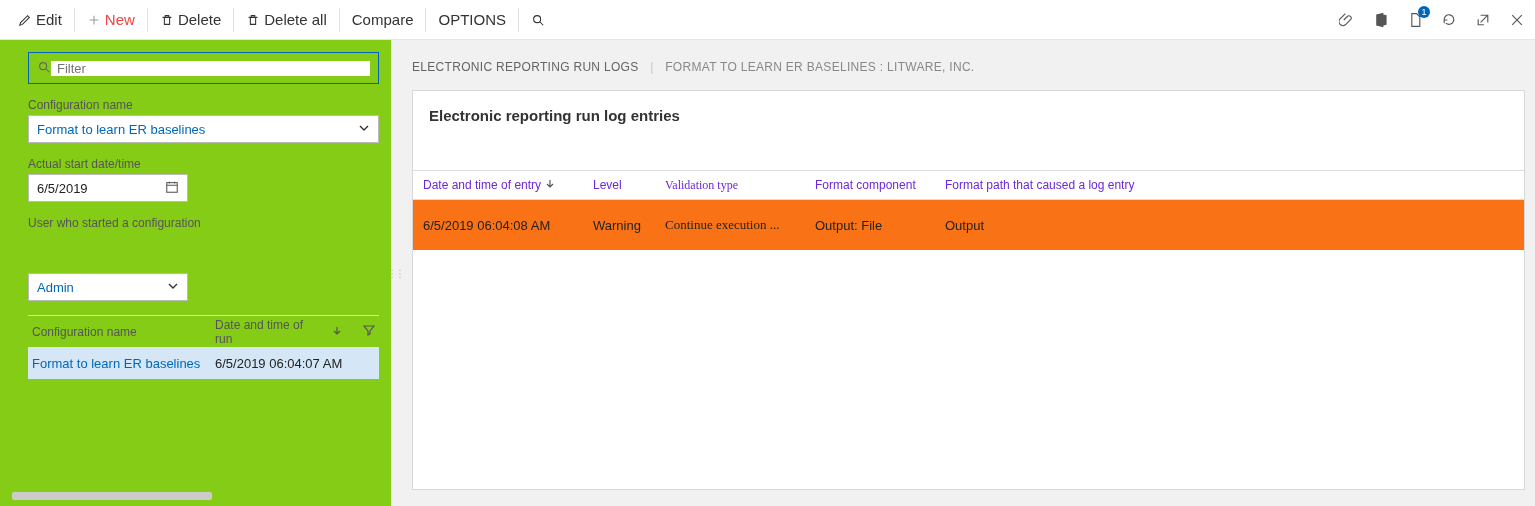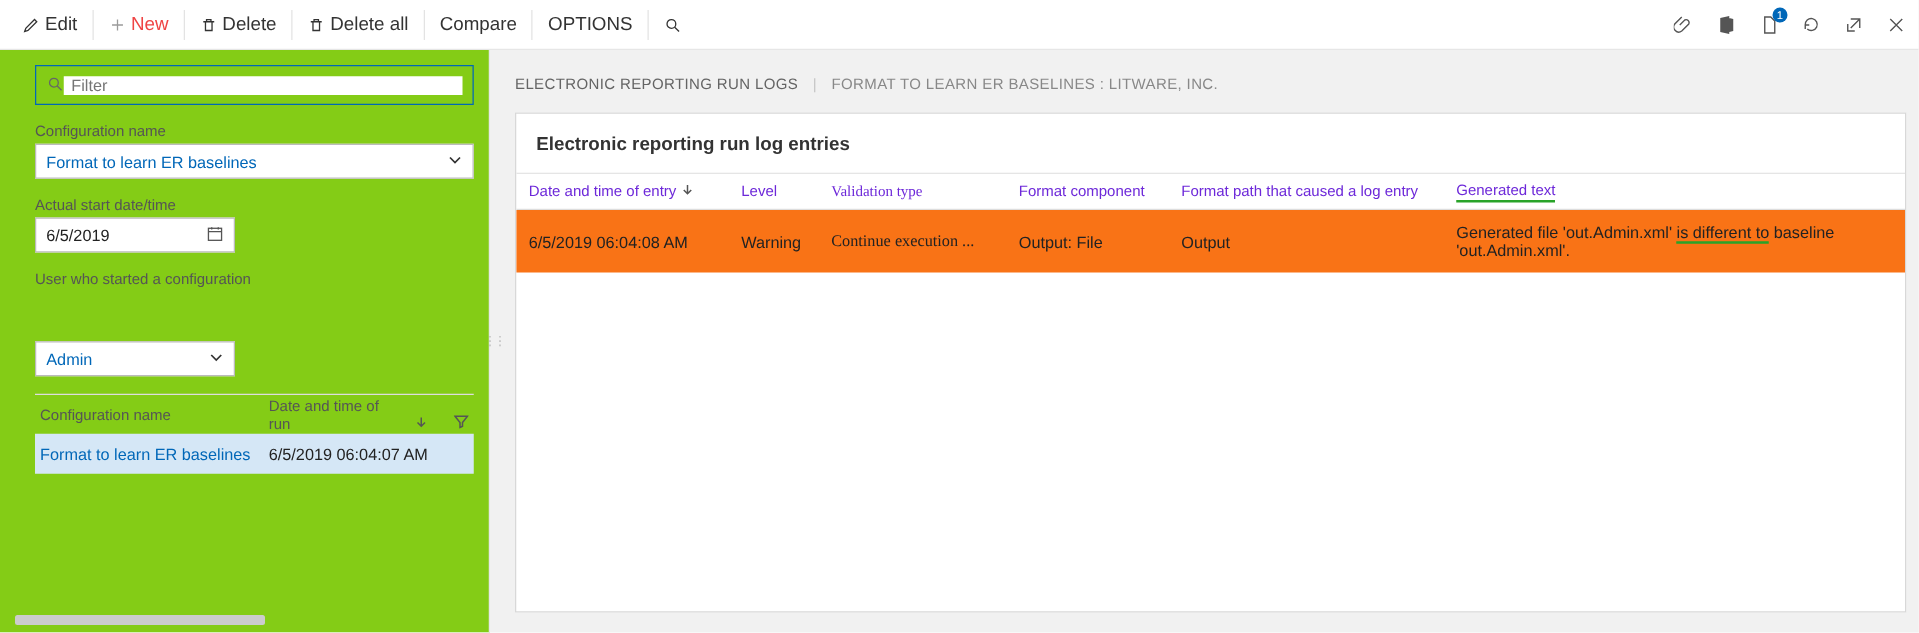--- a/index.html
+++ b/index.html
@@ -26,33 +26,33 @@
   .dropdown { border: 1px solid #bbb; height: 28px; display: flex; align-items: center; padding: 0 8px; justify-content: space-between; margin-bottom: 14px; background:#fff; }
   .dropdown.sel { color: #0067b8; }
   .dropdown .chev { color:#333; }
   .dropdown.narrow { width: 160px; margin-top: 40px; }
   .dropdown .val { overflow:hidden; text-overflow:ellipsis; white-space:nowrap; }
 
   .date-input { border:1px solid #bbb; height:28px; width:160px; display:flex; align-items:center; justify-content:space-between; padding:0 8px; margin-bottom:14px; background:#fff; }
 
   .list-head { display:flex; align-items:center; border-top:1px solid #ddd; height:32px; font-size:12px; color:#555; padding:0 4px; }
   .lh-col1 { flex:1; }
-  .lh-col2 { width:160px; display:flex; align-items:flex-end; gap:21px; }
+  .lh-col2 { width:160px; display:flex; align-items:center; gap:21px; }
   .list-row { display:flex; align-items:center; height:32px; background:#d5e7f6; padding:0 4px; font-size:13px; }
   .lr-col1 { flex:1; color:#0067b8; }
   .lr-col2 { width:160px; color:#222; }
 
   .hscroll { position:absolute; bottom:6px; left:12px; width:200px; height:8px; background:#ccc; border-radius:2px; }
 
   .content { flex:1; padding: 20px 10px 10px 20px; position:relative; }
   .breadcrumb { font-size:12px; letter-spacing:.3px; color:#888; margin-bottom:16px; text-transform: uppercase; }
   .breadcrumb a { color:#646464; text-decoration:none; }
   .breadcrumb .sep { padding:0 8px; color:#c5c5c5; }
 
-  .panel { background:#fff; border:1px solid #d8d8d8; height:400px; padding:16px 0 0 0; display:flex; flex-direction:column; }
+  .panel { background:#fff; border:1px solid #d8d8d8; height:400px; padding:16px 0 0 0; display:flex; flex-direction:column;gap:32px; }
   .panel-title { font-size:15px; font-weight:600; color:#333; padding:0 16px 14px 16px; }
   .grid { flex:1; overflow:hidden; }
   .grid-head { display:flex; border-top:1px solid #ddd; border-bottom:1px solid #ddd; height:30px; align-items:center; font-size:12px; color:#6d28d9; padding:0 4px 0 10px; }
   .grid-row { display:flex; height:50px; align-items:center; background:#f97316; font-size:13px; padding:0 4px 0 10px; }
   .c1 { width:170px; display:flex; align-items:center; gap:4px;}
   .c2 { width:72px; }
   .c3 { width:150px; overflow:hidden; text-overflow:ellipsis; white-space:nowrap;font-family:Liberation Serif, serif; }
   .c4 { width:130px; }
   .c5 { width:220px; }
   .c6 { flex:1; padding-right:16px; }
@@ -239,28 +239,24 @@
             <span>
               <svg viewBox="0 0 10 10" width="10" height="10" stroke="#555" fill="none" stroke-width="1.2">
                   <path d="M5 1v7M2 5l3 3 3-3"></path>
                 </svg>
             </span>
           </div>
           <div class="c2">Level</div>
           <div class="c3">Validation type</div>
           <div class="c4">Format component</div>
           <div class="c5">Format path that caused a log entry</div>
-          <div class="c6"><span class="head-inner">Generated text</span></div>
         </div>
         <div class="grid-row">
           <div class="c1">6/5/2019 06:04:08 AM</div>
           <div class="c2">Warning</div>
           <div class="c3">Continue execution ...</div>
           <div class="c4">Output: File</div>
           <div class="c5">Output</div>
-          <div class="c6">
-            <span>Generated file 'out.Admin.xml' </span><span class="underline-green">is different to</span><span> baseline 'out.Admin.xml'.</span>
-          </div>
         </div>
       </div>
     </div>
   </div>
 </div>
 
 </body></html>

